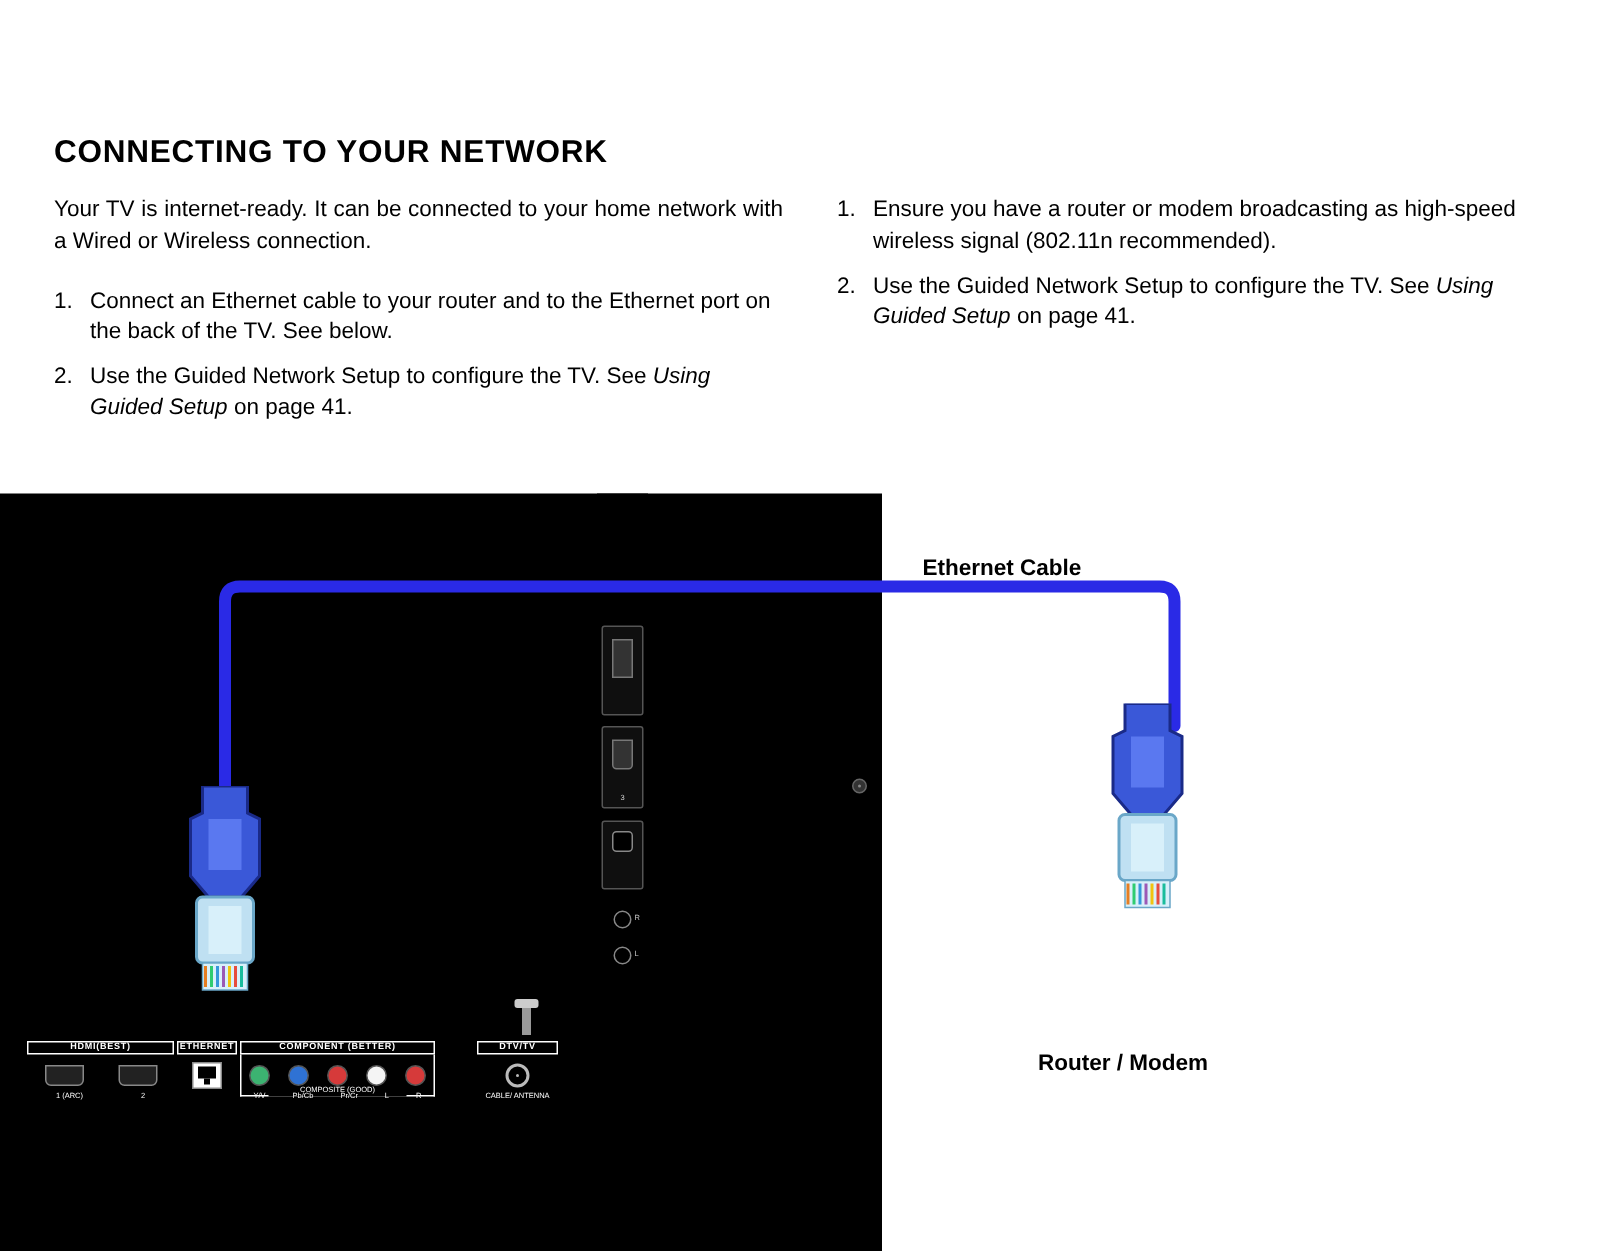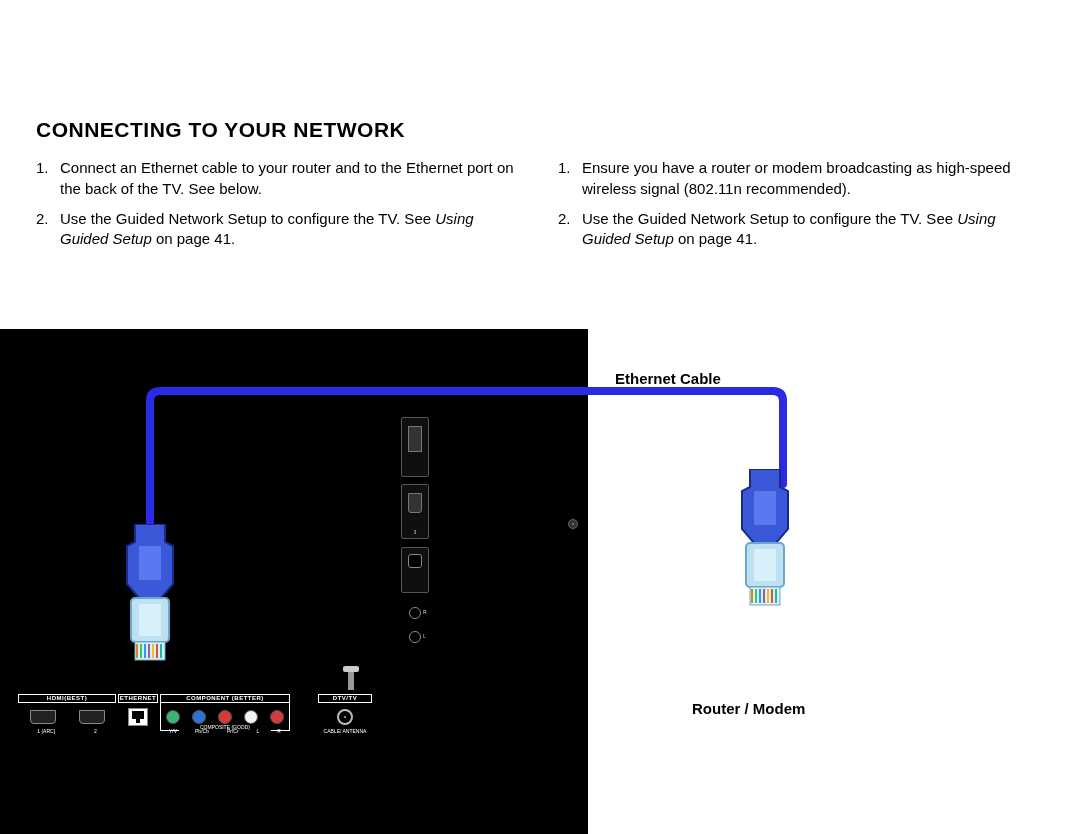--- a/index.html
+++ b/index.html
@@ -1,17 +1,17 @@
 <!DOCTYPE html>
 <html><head>
 <meta charset="utf-8">
 <style>
   * { box-sizing: border-box; margin: 0; padding: 0; }
   html, body { width: 1080px; height: 834px; background: #fff; font-family: "Century Gothic", "Avant Garde", "Futura", sans-serif; color: #000; font-size: 15px; line-height: 1.35; }
-  .page { position: relative; width: 1080px; height: 834px; padding: 116px 36px 0 36px; }
+  .page { position: relative; width: 1080px; height: 834px; padding: 88px 36px 0 36px; }
   .title { font-weight: 800; letter-spacing: 0.5px; font-size: 21px; margin-bottom: 14px; }
   .cols { display: flex; gap: 36px; }
   .col { flex: 1; }
   .intro { text-align: justify; margin-bottom: 20px; }
   .subhead { font-weight: 700; margin: 8px 0 6px 0; font-size: 15px; }
   ol { list-style: none; counter-reset: step; padding-left: 0; }
   ol li { counter-increment: step; padding-left: 24px; position: relative; margin-bottom: 10px; }
   ol li::before { content: counter(step) "."; position: absolute; left: 0; top: 0; }
   .ital { font-style: italic; }
   .figure { position: absolute; left: 0; bottom: 0; width: 1080px; height: 505px; }
@@ -78,20 +78,21 @@
   .rj45.right { left:730px; top:140px; width:70px; height:150px; }
 </style>
 </head>
 <body>
 
 <div class="page">
   <h1 class="title">CONNECTING TO YOUR NETWORK</h1>
 
   <div class="cols">
     <div class="col">
+      <p class="intro">Your TV is internet-ready. It can be connected to your home network with a Wired or Wireless connection.</p>
 
       <ol>
         <li>Connect an Ethernet cable to your router and to the Ethernet port on the back of the TV. See below.</li>
         <li>
           <span>Use the Guided Network Setup to configure the TV. See </span><span class="ital">Using Guided Setup</span><span> on page 41.</span>
         </li>
       </ol>
     </div>
 
     <div class="col">

